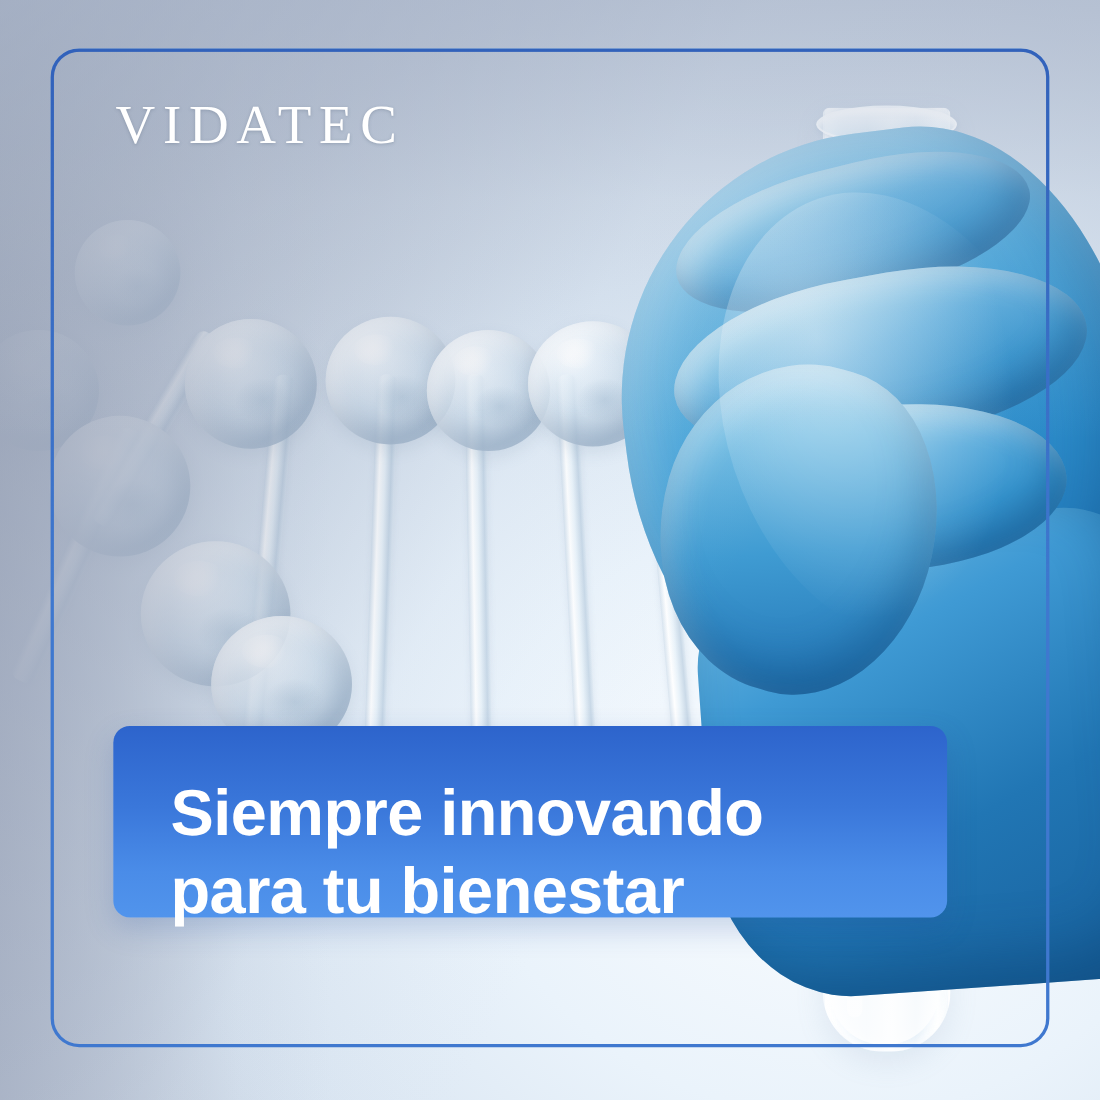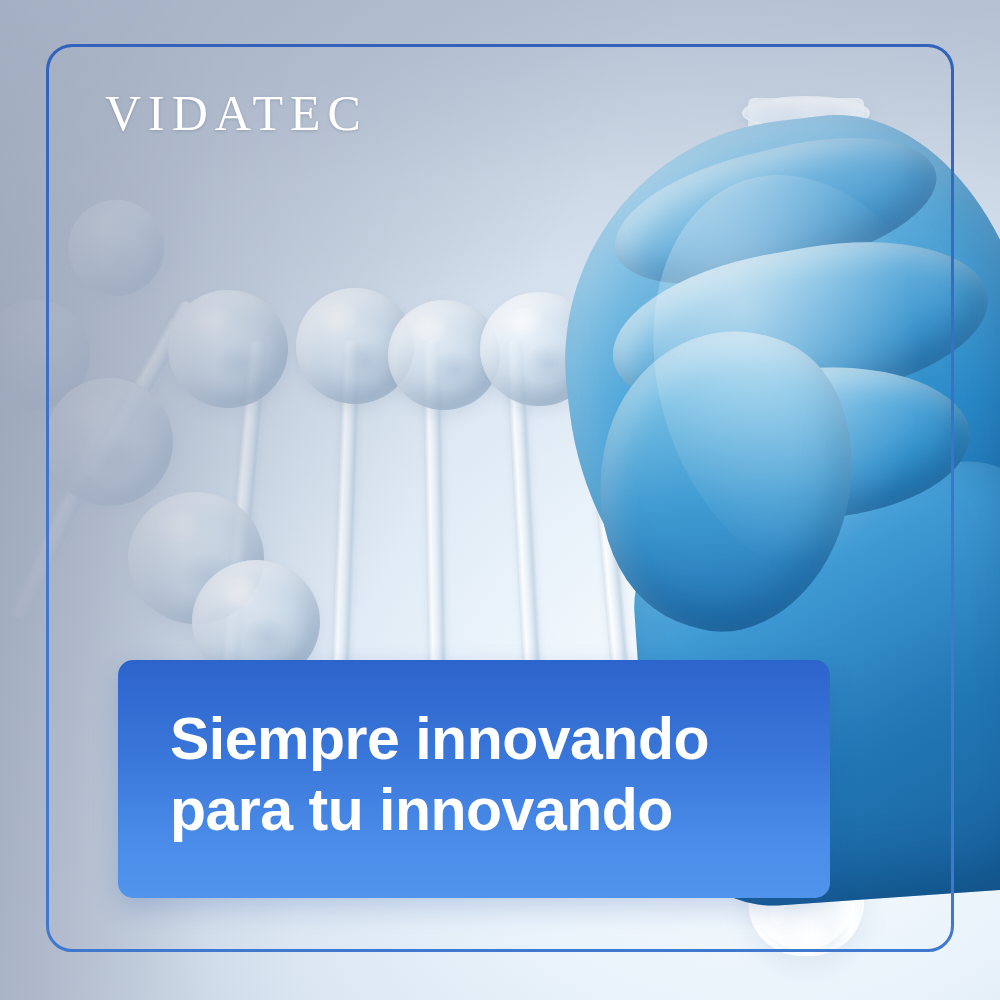--- a/index.html
+++ b/index.html
@@ -228,25 +228,26 @@
     margin-top: 7px;
     letter-spacing: 0.2px;
     color: #ffffff;
     text-shadow: 0 1px 2px rgba(70,85,110,0.28);
     white-space: nowrap;
   }
 
   
   .banner {
     position: absolute;
-    left: 118px; top: 660px;
-    width: 712px; height: 238px;
+    left: 103px; top: 660px;
+    width: 712px; height: 174px;
     border-radius: 15px;
     background: linear-gradient(180deg, #2d64cc 0%, #3a77da 42%, #4a8ce8 76%, #5194ec 100%);
     box-shadow: 0 10px 26px rgba(40,80,160,0.22);
+    padding-left: 46px;
   }
   .banner-text {
     position: absolute;
     left: 52px; top: 44px;
     color: #ffffff;
     font-family: "Liberation Sans", sans-serif;
     font-weight: bold;
     font-size: 59px;
     line-height: 71px;
     letter-spacing: -0.5px;
@@ -307,17 +308,17 @@
   <div class="frame"></div>
   <div class="frame-shade"></div>
 
   <div class="logo">
     <div class="logo-name">VIDATEC</div>
   </div>
 
   <div class="banner">
     <div class="banner-text">
       <div>Siempre innovando</div>
-      <div>para tu innovando</div>
+      <div>para tu bienestar</div>
     </div>
   </div>
 
 </div>
 
 </body></html>

